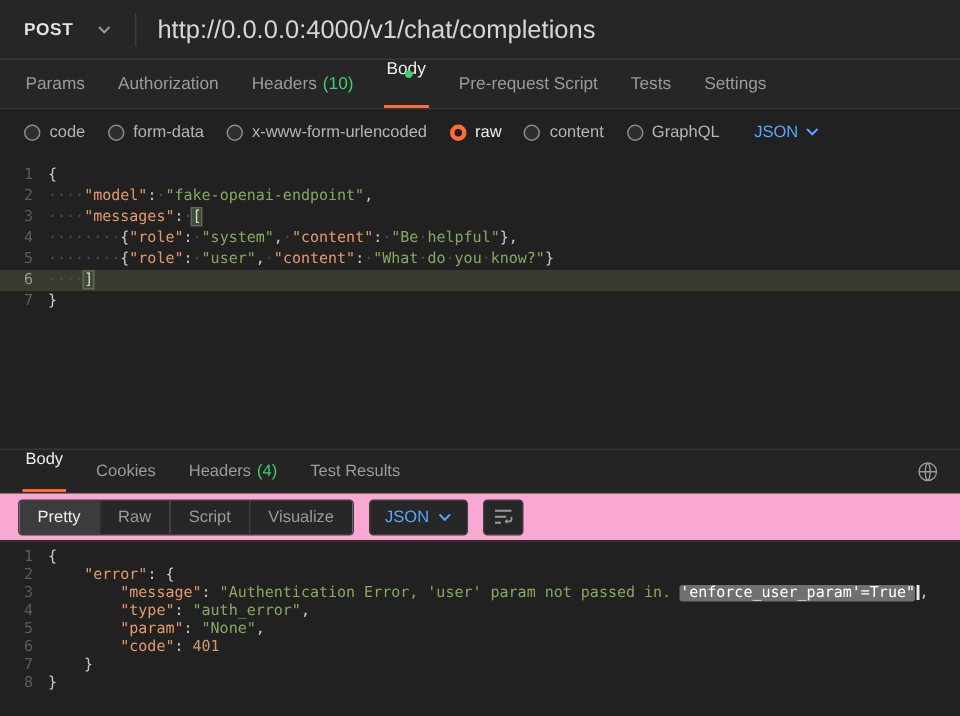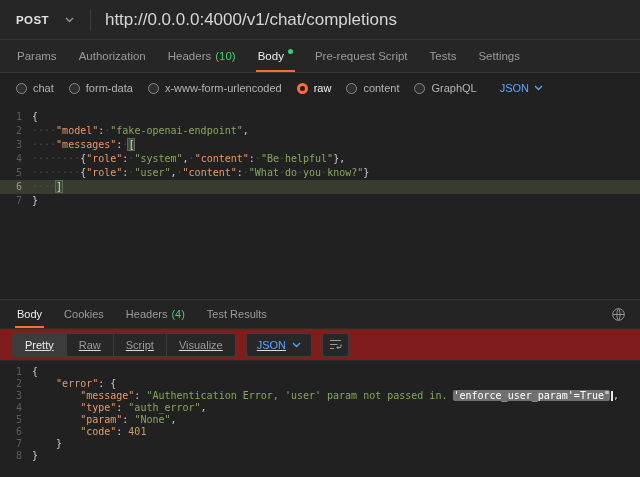--- a/index.html
+++ b/index.html
@@ -10,21 +10,21 @@
   
   .url-bar { height:40px; min-height:40px; display:flex; align-items:center; background:#262626; border-bottom:1px solid #363636; }
   .method { display:flex; align-items:center; gap:16px; padding:0 16px; cursor:pointer; }
   .method-label { color:#e3e3e3; font-weight:bold; font-size:11.5px; letter-spacing:.4px; }
   .vdiv { width:1px; height:22px; background:#3d3d3d; }
   .url-text { padding-left:14px; color:#d6d6d6; font-size:17px; }
 
   
   .tabs-row { height:33px; min-height:33px; display:flex; align-items:stretch; background:#262626; border-bottom:1px solid #363636; padding-left:6px; }
   .tab { display:flex; align-items:center; padding:0 11px; color:#9b9b9b; font-size:11.5px; position:relative; cursor:pointer; white-space:nowrap; }
-  .tab.active { color:#ededed; }
+  .tab.active { color:#ededed;flex-direction:column; }
   .tab.active::after { content:""; position:absolute; left:9px; right:9px; bottom:0; height:2px; background:#ff6c37; }
   .tab .count { color:#3ecf6e; margin-left:4px; }
   .tab .dot { width:5px; height:5px; border-radius:50%; background:#3ecf6e; margin-left:4px; transform:translateY(-5px); }
 
   
   .mode-row { height:30px; min-height:30px; display:flex; align-items:center; background:#212121; padding-left:16px; gap:15px; }
   .mode { display:flex; align-items:center; gap:6px; color:#b5b5b5; font-size:11px; cursor:pointer; }
   .mode .radio { width:11px; height:11px; border-radius:50%; border:1.5px solid #8a8a8a; background:#2e2e2e; }
   .mode.selected { color:#ededed; }
   .mode.selected .radio { border:3px solid #ff6c37; background:#1f1f1f; }
@@ -47,21 +47,21 @@
   .tok-bm { background:#3f4a3a; box-shadow:0 0 0 1px #5d6b55; color:#d4dbc9; }
   .tok-sel { background:#707070; color:#ffffff; border-radius:2px; }
   .tok-cursor { display:inline-block; width:2px; height:10px; background:#eaeaea; vertical-align:middle; margin-left:1px; }
 
   
   .resp-header { height:30px; min-height:30px; display:flex; align-items:center; border-top:1px solid #363636; background:#242424; padding:0 14px 0 6px; border-bottom:1px solid #2c2c2c; }
   .resp-tabs { display:flex; flex:1; height:100%; }
   .resp-header .tab { font-size:11px; }
   .globe-btn { display:flex; align-items:center; justify-content:center; cursor:pointer; }
 
-  .resp-toolbar { height:32px; min-height:32px; display:flex; align-items:center; padding-left:12px; gap:10px; background:#7f1d1d; border-bottom:1px solid #2b2b2b;text-decoration:underline; }
+  .resp-toolbar { height:32px; min-height:32px; display:flex; align-items:center; padding-left:12px; gap:10px; background:#f9a8d4; border-bottom:1px solid #2b2b2b; }
   .seg { display:flex; border:1px solid #3d3d3d; border-radius:3px; overflow:hidden; }
   .seg-item { padding:5px 12px; font-size:11px; color:#9b9b9b; background:#272727; border-left:1px solid #3d3d3d; cursor:pointer; }
   .seg-item:first-child { border-left:none; }
   .seg-item.active { background:#3c3c3c; color:#ededed; }
   .dd-btn { display:flex; align-items:center; gap:6px; color:#58a6ff; font-size:11px; border:1px solid #3d3d3d; border-radius:3px; background:#272727; padding:5px 10px; cursor:pointer; }
   .icon-btn { width:27px; height:24px; border:1px solid #3d3d3d; border-radius:3px; background:#272727; display:flex; align-items:center; justify-content:center; cursor:pointer; }
 </style>
 </head>
 <body>
 
@@ -101,21 +101,21 @@
       </div>
       <div class="tab">
         <span>Settings</span>
       </div>
     </div>
 
   <div class="mode-row">
     <span id="mode-items" style="display:flex;gap:15px;align-items:center;">
         <span class="mode">
           <span class="radio"></span>
-          <span>chat</span>
+          <span>code</span>
         </span>
         <span class="mode">
           <span class="radio"></span>
           <span>form-data</span>
         </span>
         <span class="mode">
           <span class="radio"></span>
           <span>x-www-form-urlencoded</span>
         </span>
         <span class="mode selected">

